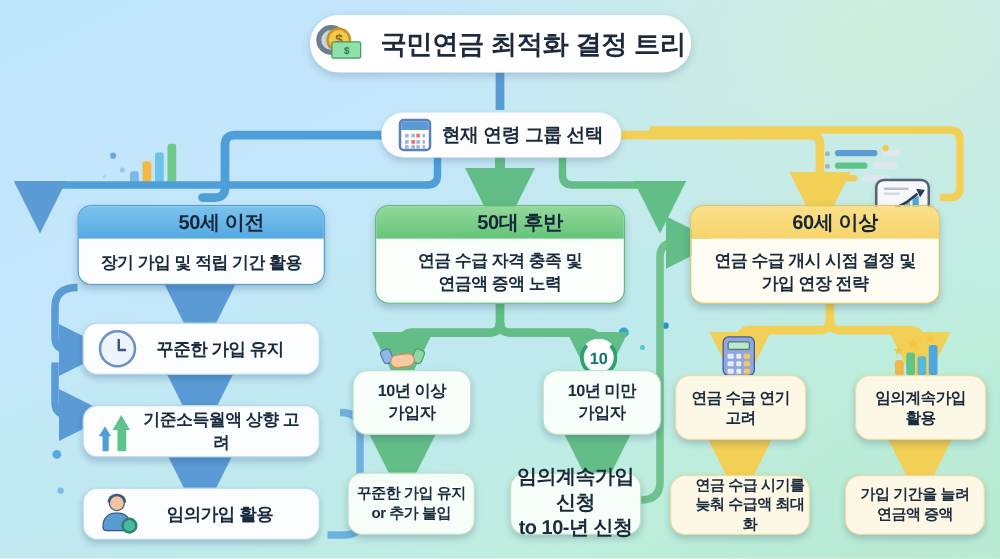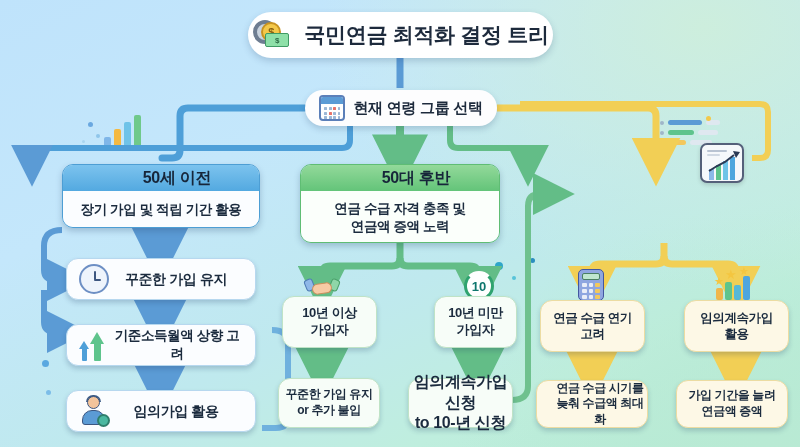--- a/index.html
+++ b/index.html
@@ -333,34 +333,39 @@
   <div class="item green" style="left:282px; top:296px; width:95px; height:52px;">
     <span class="lbl" style="font-size:13px; white-space:pre-line;">10년 이상
 가입자</span>
   </div>
 
   <div class="float-ic" style="left:462px; top:270px;">
     <span class="ten">
         <b>10</b>
       </span>
   </div>
-  <div class="item green" style="left:434px; top:296px; width:83px; height:52px;">
+  <div class="item green" style="left:434px; top:296px; width:95px; height:52px;">
     <span class="lbl" style="font-size:13px; white-space:pre-line;">10년 미만
 가입자</span>
   </div>
 
   <div class="item green" style="left:278px; top:378px; width:102px; height:50px;">
     <span class="lbl" style="font-size:12px; white-space:pre-line;">꾸준한 가입 유지
 or 추가 불입</span>
   </div>
   <div class="item green" style="left:408px; top:378px; width:105px; height:50px;">
     <span class="lbl" style="font-size:16px; white-space:pre-line;">임의계속가입 신청
 to 10-년 신청</span>
   </div>
 
+  <div class="head-card col-yellow" style="left:552px; top:164px; width:200px; height:79px;">
+    <div class="hdr">60세 이상</div>
+    <div class="bdy" style="height:53px; white-space:pre-line;">연금 수급 개시 시점 결정 및
+가입 연장 전략</div>
+  </div>
 
   <div class="float-ic" style="left:574px; top:268px;">
     <span class="calcu">
       <span class="scr"></span>
       <span class="keys">
           <i></i>
           <i></i>
           <i class="o"></i>
           <i></i>
           <i></i>

